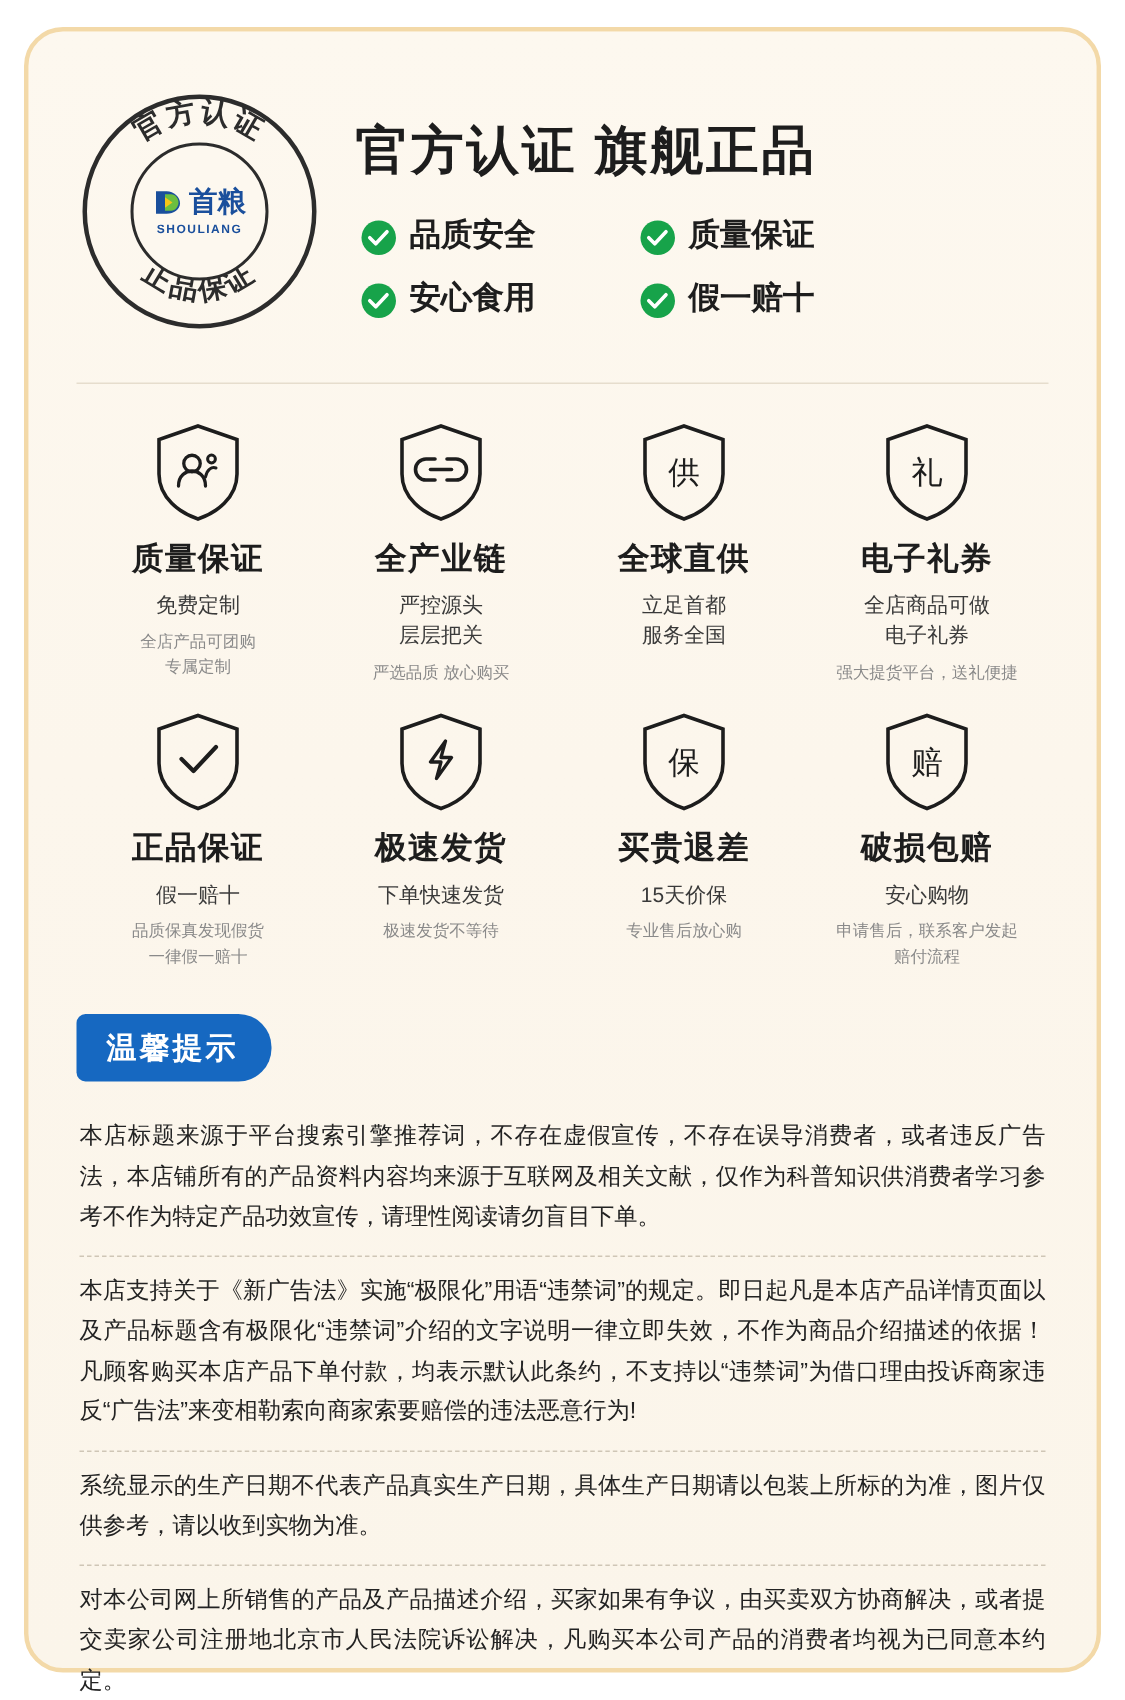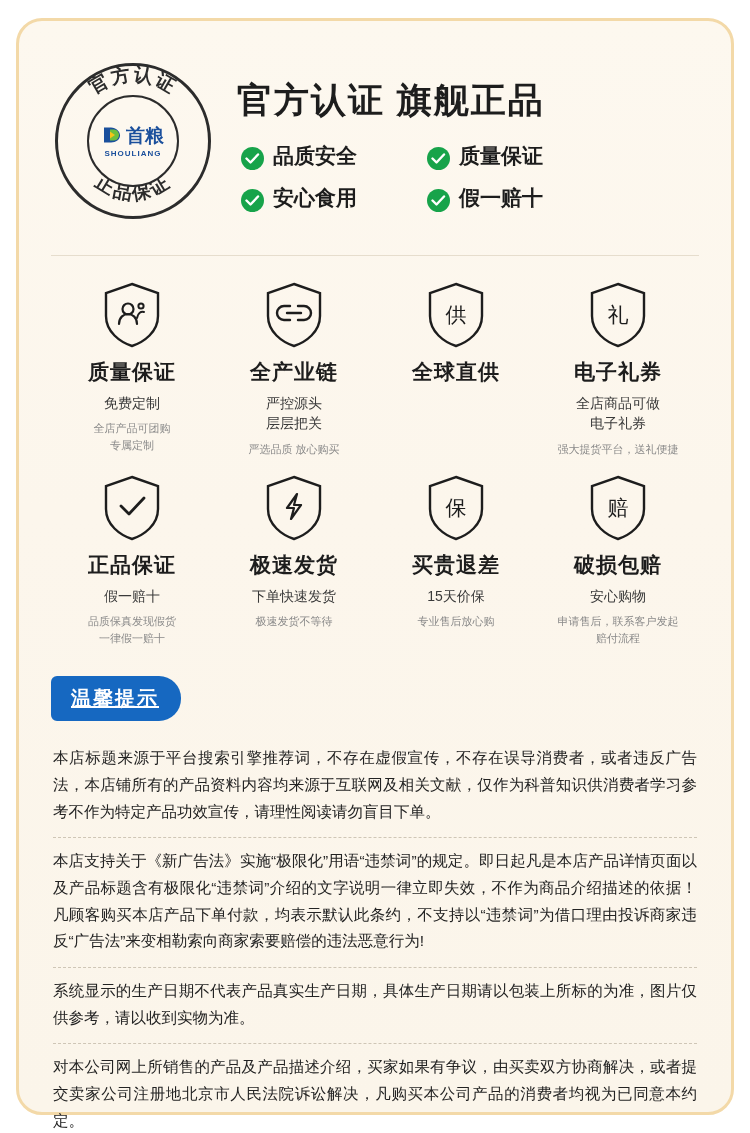--- a/index.html
+++ b/index.html
@@ -199,21 +199,20 @@
   }
   .tips-badge {
     display: inline-block;
     background: #1668c1;
     color: #ffffff;
     font-size: 20px;
     font-weight: bold;
     letter-spacing: 2px;
     padding: 9px 22px 9px 20px;
     border-radius: 6px 22px 22px 6px;
-    text-decoration: underline;
   }
   .tips-body {
     padding: 0 4px;
   }
   .tip-p {
     font-size: 15.5px;
     line-height: 1.72;
     color: #232323;
     text-align: justify;
     padding: 10px 0 12px 0;
@@ -326,20 +325,21 @@
       </div>
 
       <div class="feature">
         <div class="shield">
           <svg width="58" height="66" viewBox="0 0 58 66">
             <path d="M29,2 L55,11 L55,34 C55,50 41,60 29,64 C17,60 3,50 3,34 L3,11 Z" fill="none" stroke="#1d1d1d" stroke-width="2.4"></path>
             <text x="29" y="40" text-anchor="middle" font-size="21" font-family="&quot;Liberation Sans&quot;, sans-serif" fill="#1d1d1d">供</text>
           </svg>
         </div>
         <div class="f-title">全球直供</div>
+        <div class="f-sub">立足首都<br>服务全国</div>
         <div class="f-note"></div>
       </div>
 
       <div class="feature">
         <div class="shield">
           <svg width="58" height="66" viewBox="0 0 58 66">
             <path d="M29,2 L55,11 L55,34 C55,50 41,60 29,64 C17,60 3,50 3,34 L3,11 Z" fill="none" stroke="#1d1d1d" stroke-width="2.4"></path>
             <text x="29" y="40" text-anchor="middle" font-size="21" font-family="&quot;Liberation Sans&quot;, sans-serif" fill="#1d1d1d">礼</text>
           </svg>
         </div>

